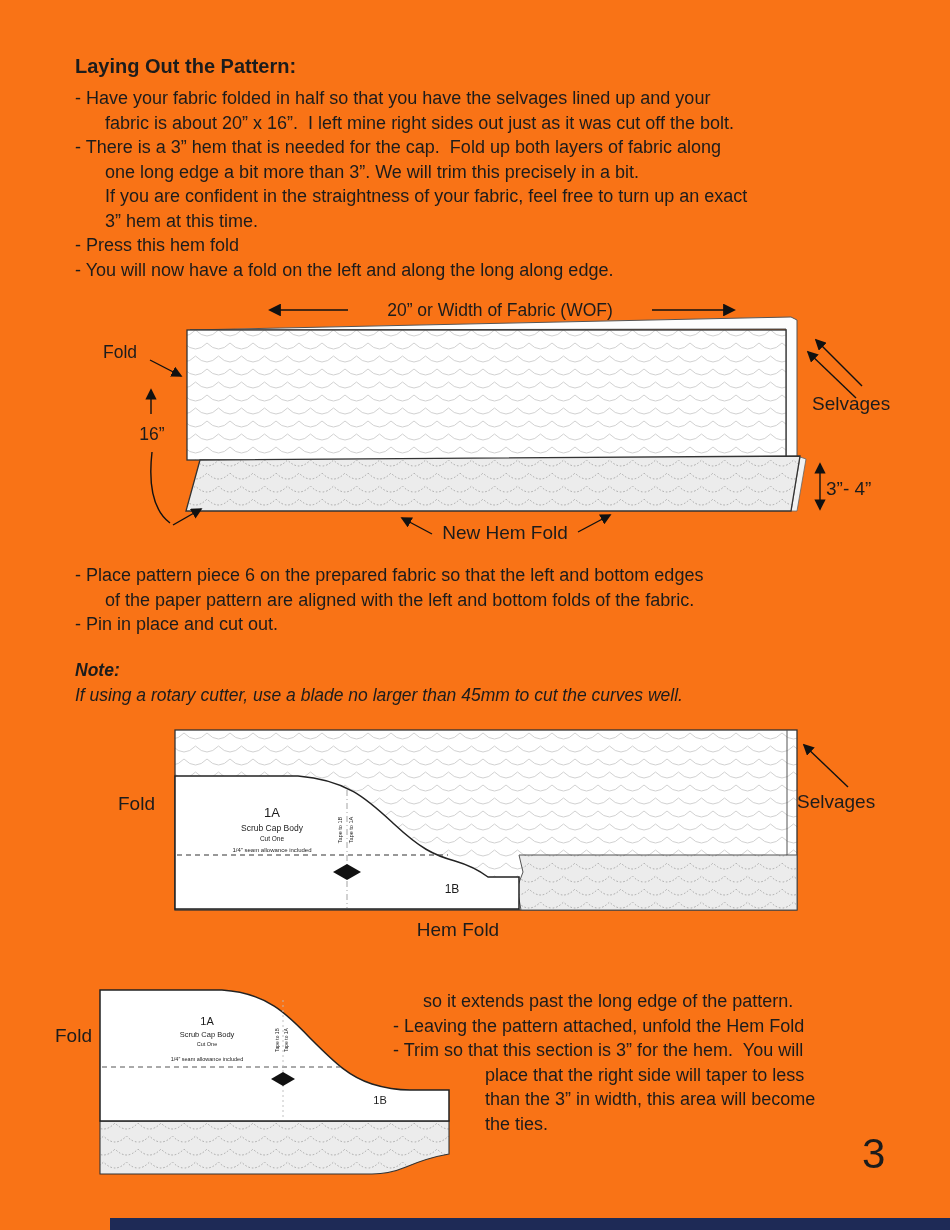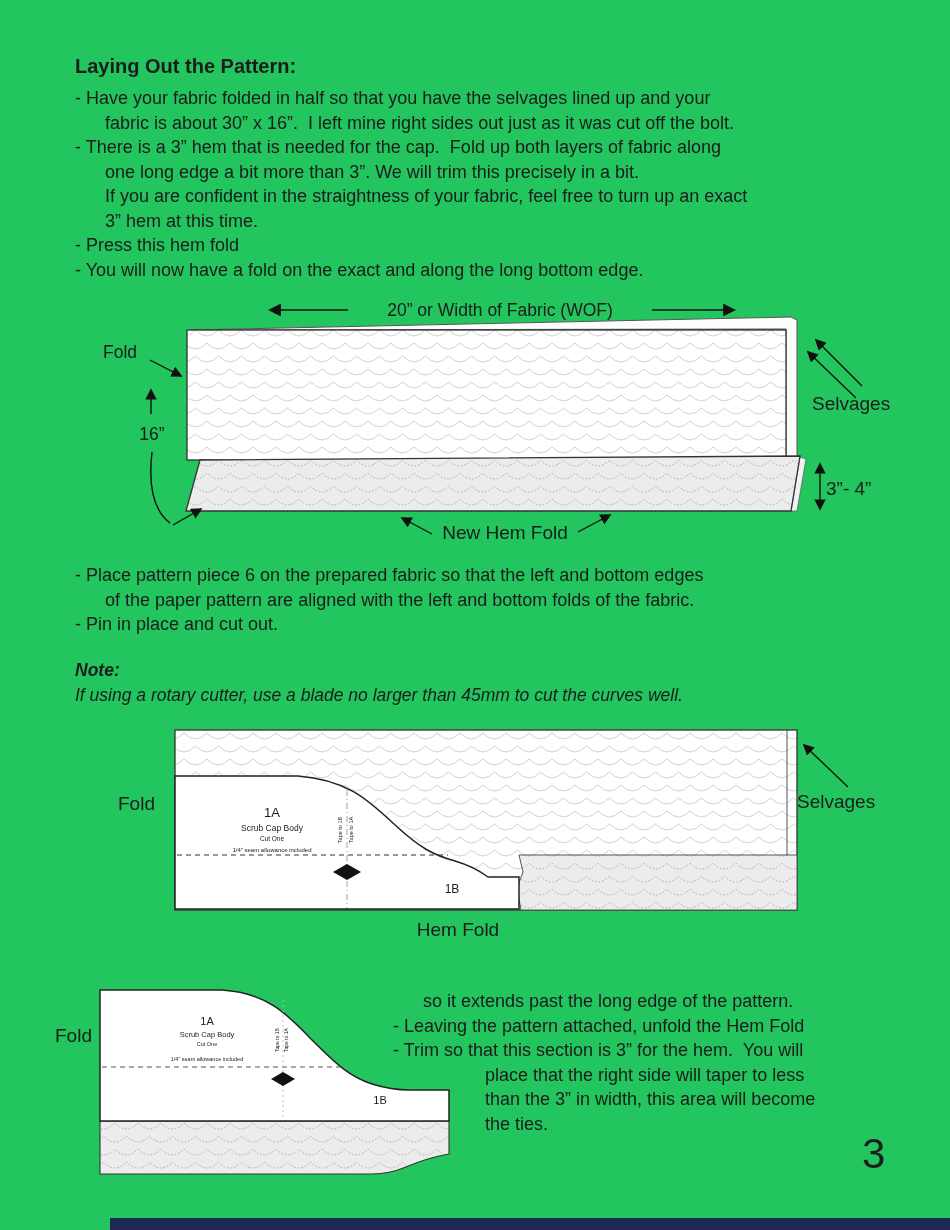--- a/index.html
+++ b/index.html
@@ -1,16 +1,16 @@
 <!DOCTYPE html>
 <html><head>
 <meta charset="utf-8">
 <style>
   html,body{margin:0;padding:0;background:#ffffff;}
-  #page{position:relative;width:950px;height:1230px;background:#22c55e;overflow:hidden;
+  #page{position:relative;width:950px;height:1230px;background:#f97316;overflow:hidden;
         font-family:"Liberation Sans",sans-serif;color:#1c1c1c;}
   .abs{position:absolute;}
   .title{left:75px;top:55px;font-size:20px;font-weight:bold;}
   .tblock{font-size:18px;line-height:24.5px;}
   .line{white-space:pre;}
   .ind1{padding-left:30px;}
   .ind2{padding-left:92px;}
   #block1{left:75px;top:86px;}
   #block2{left:75px;top:563px;}
   #noteblock{left:75px;top:658px;font-size:17.5px;line-height:25px;font-style:italic;}
@@ -25,27 +25,27 @@
 </style>
 </head>
 <body>
 
 <div id="page">
 
   <div class="abs title">Laying Out the Pattern:</div>
 
   <div class="abs tblock" id="block1">
     <div class="line">- Have your fabric folded in half so that you have the selvages lined up and your</div>
-    <div class="line ind1">fabric is about 30” x 16”.  I left mine right sides out just as it was cut off the bolt.</div>
+    <div class="line ind1">fabric is about 20” x 16”.  I left mine right sides out just as it was cut off the bolt.</div>
     <div class="line">- There is a 3” hem that is needed for the cap.  Fold up both layers of fabric along</div>
     <div class="line ind1">one long edge a bit more than 3”. We will trim this precisely in a bit.</div>
     <div class="line ind1">If you are confident in the straightness of your fabric, feel free to turn up an exact</div>
     <div class="line ind1">3” hem at this time.</div>
     <div class="line">- Press this hem fold</div>
-    <div class="line">- You will now have a fold on the exact and along the long bottom edge.</div>
+    <div class="line">- You will now have a fold on the left and along the long along edge.</div>
   </div>
 
   <svg style="top:290px" width="950" height="265" viewBox="0 290 950 265">
     <defs>
       <pattern id="wv1" width="46" height="26" patternUnits="userSpaceOnUse">
         <path d="M0,5 Q11.5,17 23,5 Q34.5,17 46,5" fill="none" stroke="#cccccc" stroke-width="0.9"></path>
         <path d="M-11.5,18 Q0,30 11.5,18 Q23,30 34.5,18 Q46,30 57.5,18" fill="none" stroke="#cccccc" stroke-width="0.9"></path>
       </pattern>
       <pattern id="hv1" width="46" height="26" patternUnits="userSpaceOnUse">
         <path d="M0,5 Q11.5,17 23,5 Q34.5,17 46,5" fill="none" stroke="#9f9f9f" stroke-width="0.9" stroke-dasharray="1.6,1.9"></path>

